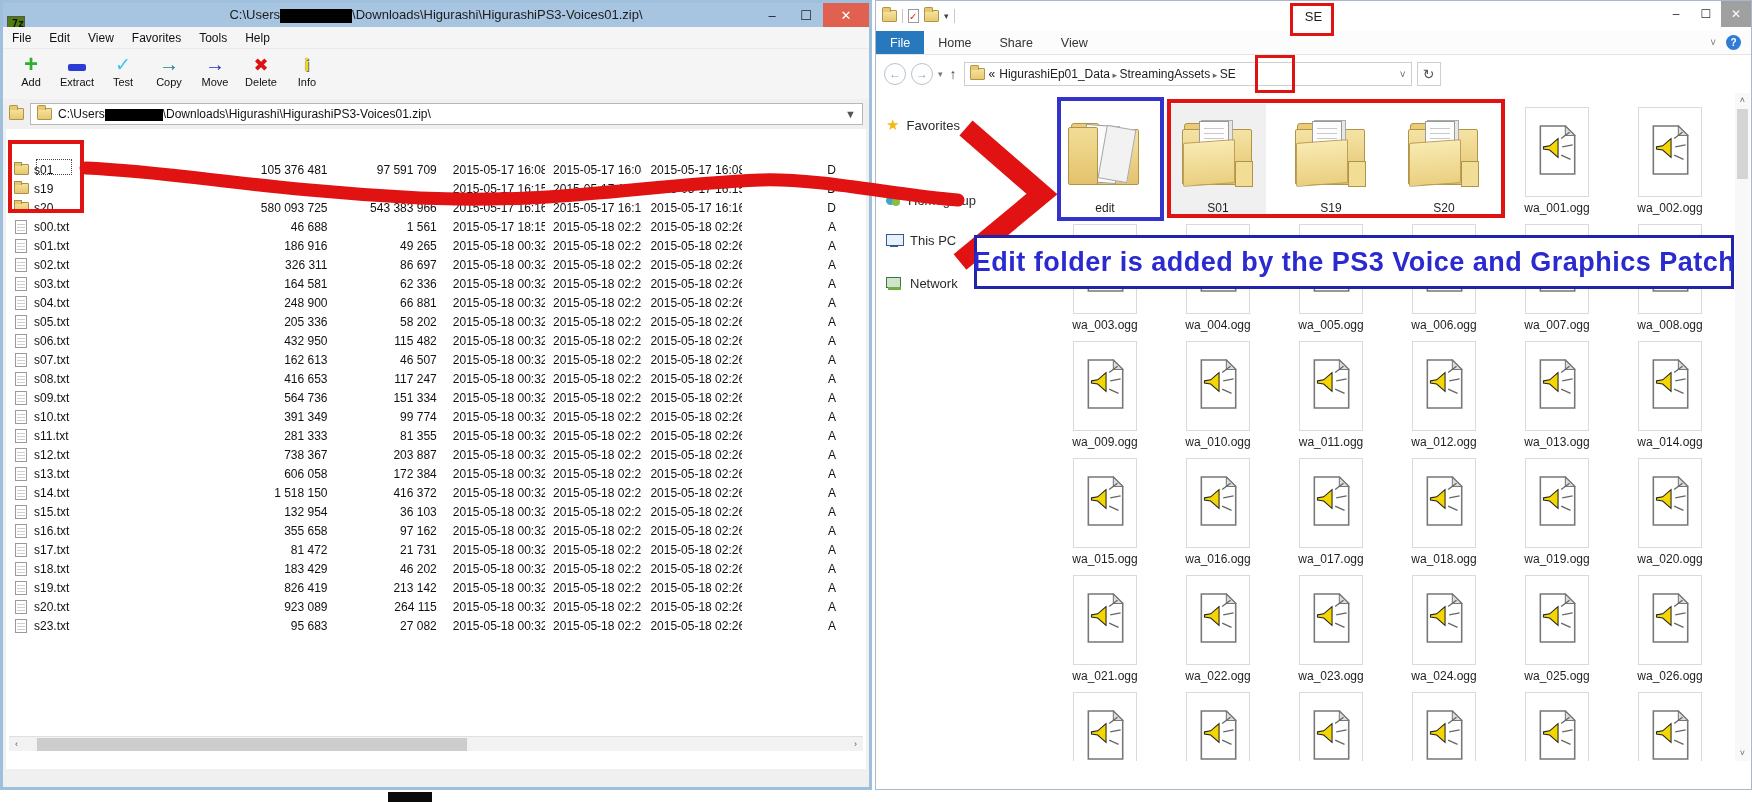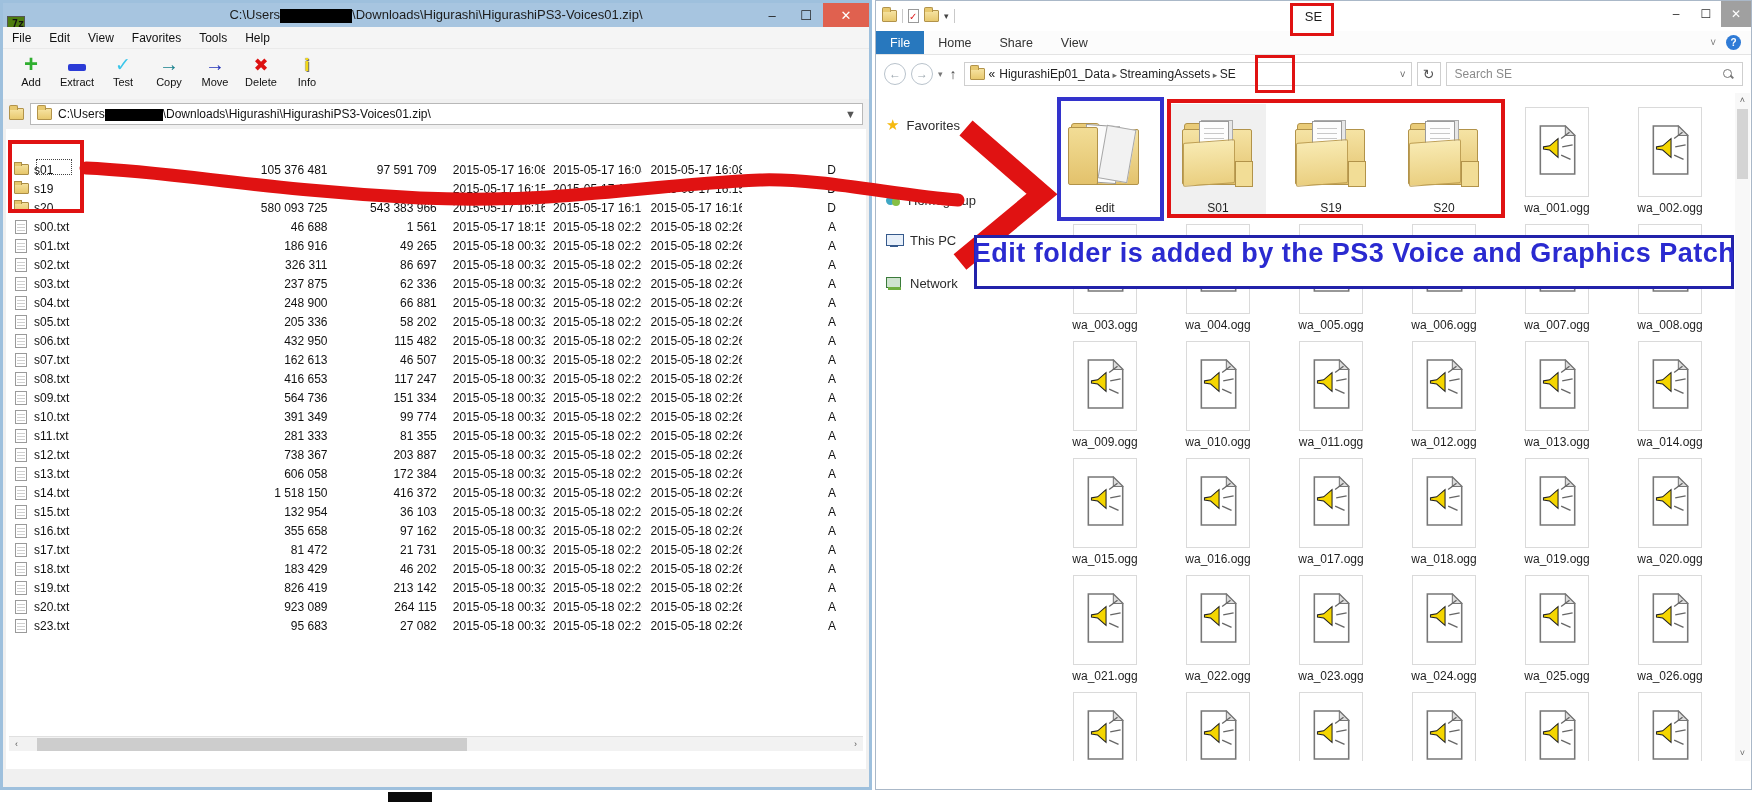--- a/index.html
+++ b/index.html
@@ -128,21 +128,21 @@
   .vbtn.sel { border-color:#7ab0e0; background:#e8f2fb; }
   .vlist { width:12px; height:10px; background:repeating-linear-gradient(#9aa5ad 0 2px, transparent 2px 4px); }
   .vthumb { width:12px; height:10px; background:#9fc1de; border:1px solid #5f87aa; }
 
   
   .ann { position:absolute; z-index:8; pointer-events:none; }
   .red-rect { border:4px solid #e01212; }
   .blue-rect { border:4px solid #3333cc; }
   .thin-red { border:3px solid #e01212; }
   .dotted-focus { position:absolute; border:1px dotted #444; z-index:7; }
-  #note-box { left:974px; top:235px; width:760px; height:54px; background:#fff; border:3px solid #2222aa; display:flex; justify-content:center; }
+  #note-box { left:974px; top:235px; width:760px; height:54px; background:#fff; border:3px solid #2222aa; display:flex; align-items:center; justify-content:center; }
   #note-text { font-size:27px; font-weight:bold; color:#2a2ad0; letter-spacing:0.5px; white-space:nowrap; }
   #svg-arrow { position:absolute; left:0; top:0; z-index:8; pointer-events:none; }
   #black-blob { position:absolute; left:388px; top:792px; width:44px; height:10px; background:#0a0a0a; }
 </style>
 </head>
 <body>
 
 <div id="stage">
 
   <div id="sevenzip" class="win">
@@ -275,21 +275,21 @@
             <div class="cell c-mod">2015-05-18 00:32</div>
             <div class="cell c-cre">2015-05-18 02:26</div>
             <div class="cell c-acc">2015-05-18 02:26</div>
             <div class="cell c-attr">A</div>
           </div>
           <div class="frow">
             <div class="cell c-name">
               <div class="file-sm"></div>
               <span>s03.txt</span>
             </div>
-            <div class="cell c-size">237 875</div>
+            <div class="cell c-size">164 581</div>
             <div class="cell c-packed">62 336</div>
             <div class="cell c-mod">2015-05-18 00:32</div>
             <div class="cell c-cre">2015-05-18 02:26</div>
             <div class="cell c-acc">2015-05-18 02:26</div>
             <div class="cell c-attr">A</div>
           </div>
           <div class="frow">
             <div class="cell c-name">
               <div class="file-sm"></div>
               <span>s04.txt</span>
@@ -544,24 +544,20 @@
       <div class="navcirc">→</div>
       <div class="small-chev">▾</div>
       <div class="up-arrow">↑</div>
       <div class="addr-box">
         <span class="mini-folder"></span>
         <span>«</span>
         <span id="crumbs"><span>HigurashiEp01_Data</span><span class="crumb-sep"> ▸ </span><span>StreamingAssets</span><span class="crumb-sep"> ▸ </span><span>SE</span></span>
         <span class="chev-end">˅</span>
       </div>
       <div class="refresh-btn">↻</div>
-      <div class="search-box">
-        <span>Search SE</span>
-        <span class="mag-icon"></span>
-      </div>
     </div>
     <div class="ex-nav" id="ex-nav">
         <div class="nav-item" style="top: 23px;">
           <div class="star-icon">★</div>
           <span>Favorites</span>
         </div>
         <div class="nav-item" style="top: 100px;">
           <div class="hg-icon"></div>
           <span>Homegroup</span>
         </div>

